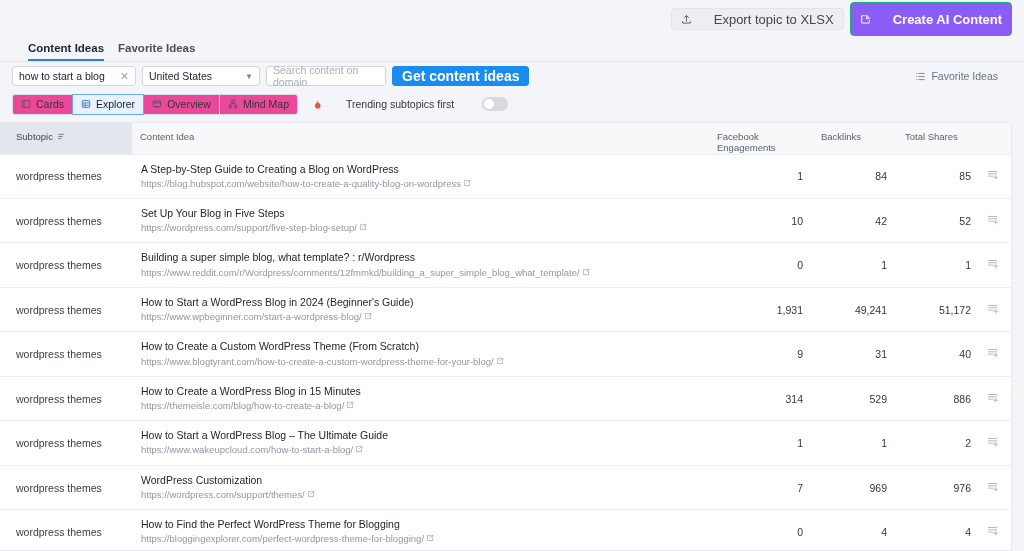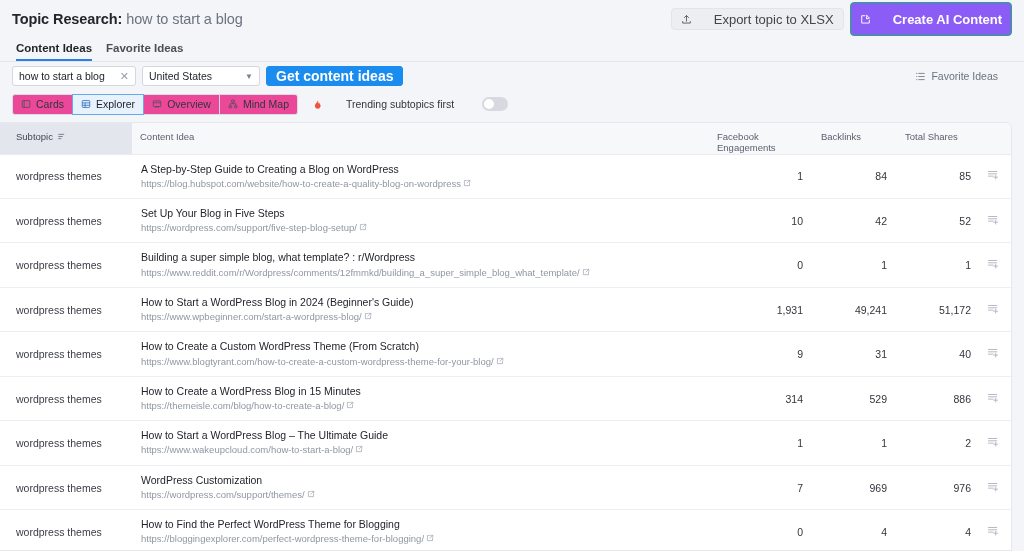--- a/index.html
+++ b/index.html
@@ -35,21 +35,21 @@
   .btn-ai {
     height: 34px; padding: 0 9px; background: #8b5cf6; color: #fff;
     border: 1px solid #15b371; font-weight: bold; margin-left: 6px;
   }
   .ico { display: inline-block; line-height: 0; }
 
   
   .tabs {
     flex: 0 0 24px; height: 24px;
     display: flex; align-items: flex-end; gap: 14px;
-    padding: 0 16px;
+    padding: 0 28px;
     border-bottom: 1px solid #e3e5eb;
     background: #f4f5f8;
   }
   .tab {
     font-size: 11.5px; font-weight: bold; color: #4b4e57;
     padding-bottom: 5px; cursor: pointer; border-bottom: 2px solid transparent;
   }
   .tab.active { color: #1f2329; border-bottom-color: #2b7de9; }
 
   
@@ -132,24 +132,20 @@
   td.num { text-align: right; font-size: 10.5px; color: #32353d; padding-right: 10px; }
   td.act { text-align: center; padding: 0 6px 0 0; width: 30px; }
   .addlist { cursor: pointer; display: inline-block; line-height: 0; opacity: .85; }
 </style>
 </head>
 <body>
 
 <div class="page">
 
   <div class="topbar">
-    <div class="page-title">
-      <span>Topic Research:</span>
-      <span class="term">how to start a blog</span>
-    </div>
     <div class="topbar-spacer"></div>
 
     <div class="btn btn-export">
       <span class="ico">
         <svg width="11" height="11" viewBox="0 0 16 16" fill="none" stroke="#5d616b" stroke-width="1.4" stroke-linecap="round" stroke-linejoin="round">
           <path d="M8 10.5V2.5"></path>
             <path d="M5 5.2 8 2.2l3 3"></path>
             <path d="M2.5 11v2.2h11V11"></path>
         </svg>
       </span>
@@ -176,20 +172,23 @@
     <div class="inp inp-keyword">
       <span>how to start a blog</span>
       <span class="x">✕</span>
     </div>
 
     <div class="inp inp-country">
       <span>United States</span>
       <span class="caret">▼</span>
     </div>
 
+    <div class="inp inp-domain">
+      <span>Search content on domain</span>
+    </div>
 
     <div class="btn-get">Get content ideas</div>
 
     <div class="filters-spacer"></div>
 
     <div class="fav-ideas">
       <span class="ico">
         <svg width="11" height="11" viewBox="0 0 16 16" fill="none" stroke="#767d8a" stroke-width="1.3" stroke-linecap="round">
           <path d="M5.5 3.5h8M5.5 8h8M5.5 12.5h8"></path>
           <circle cx="2.6" cy="3.5" r=".8" fill="#767d8a" stroke="none"></circle>

